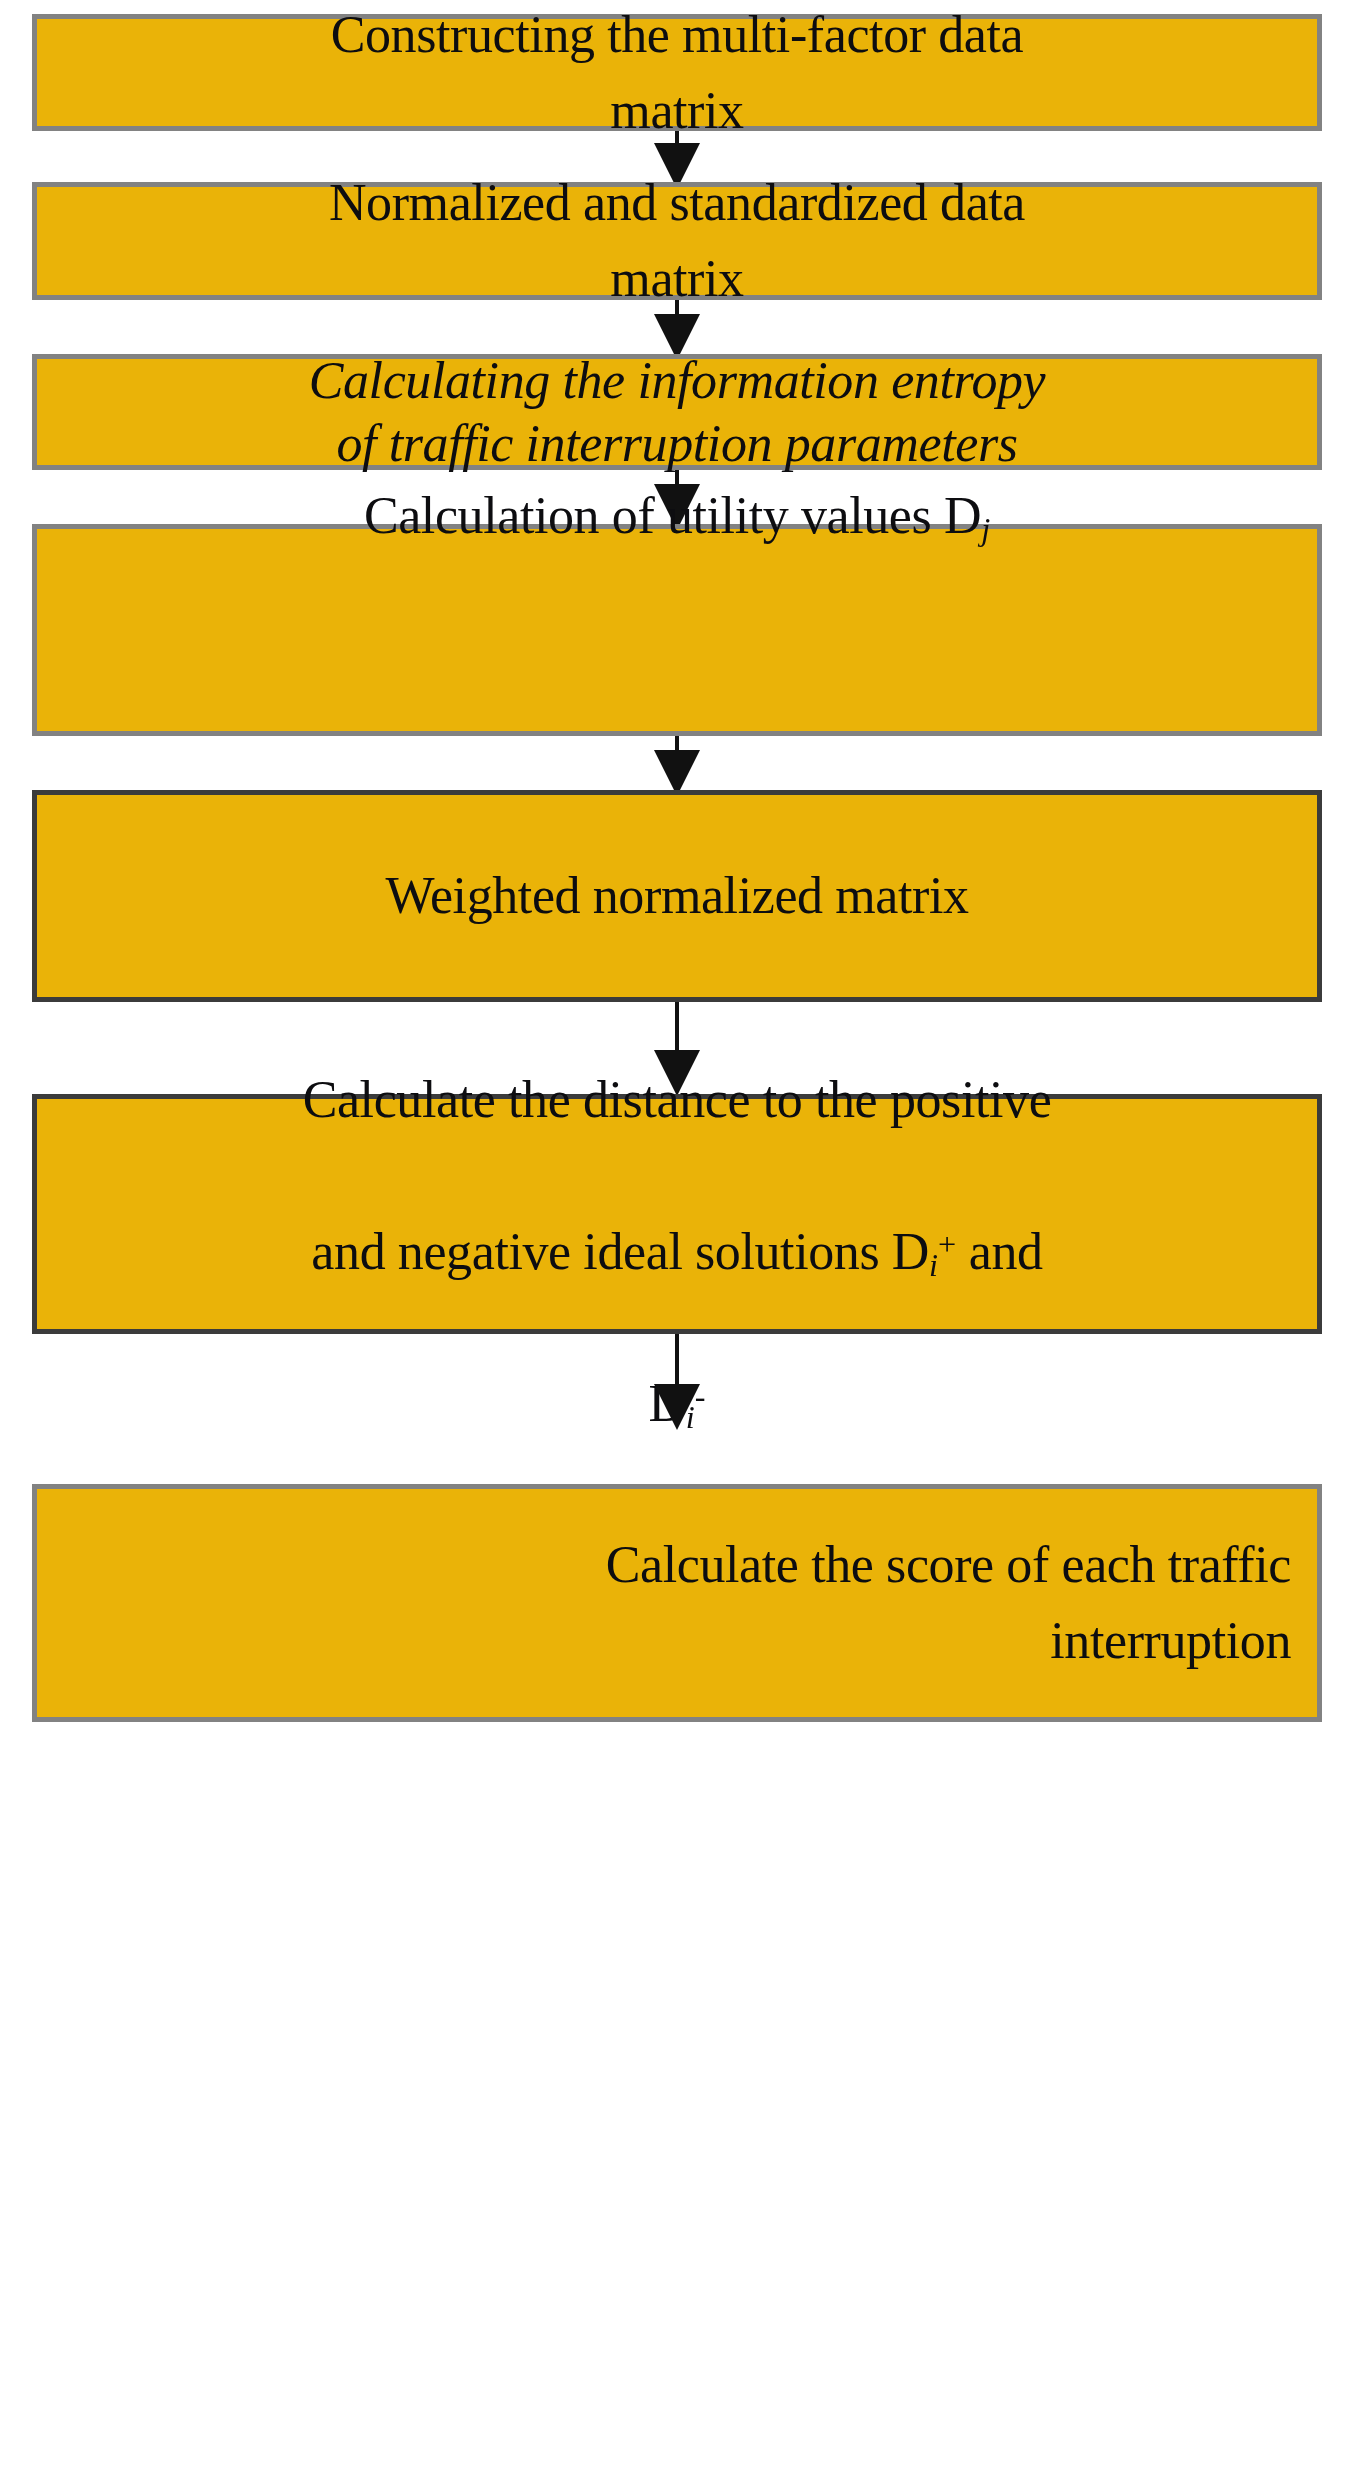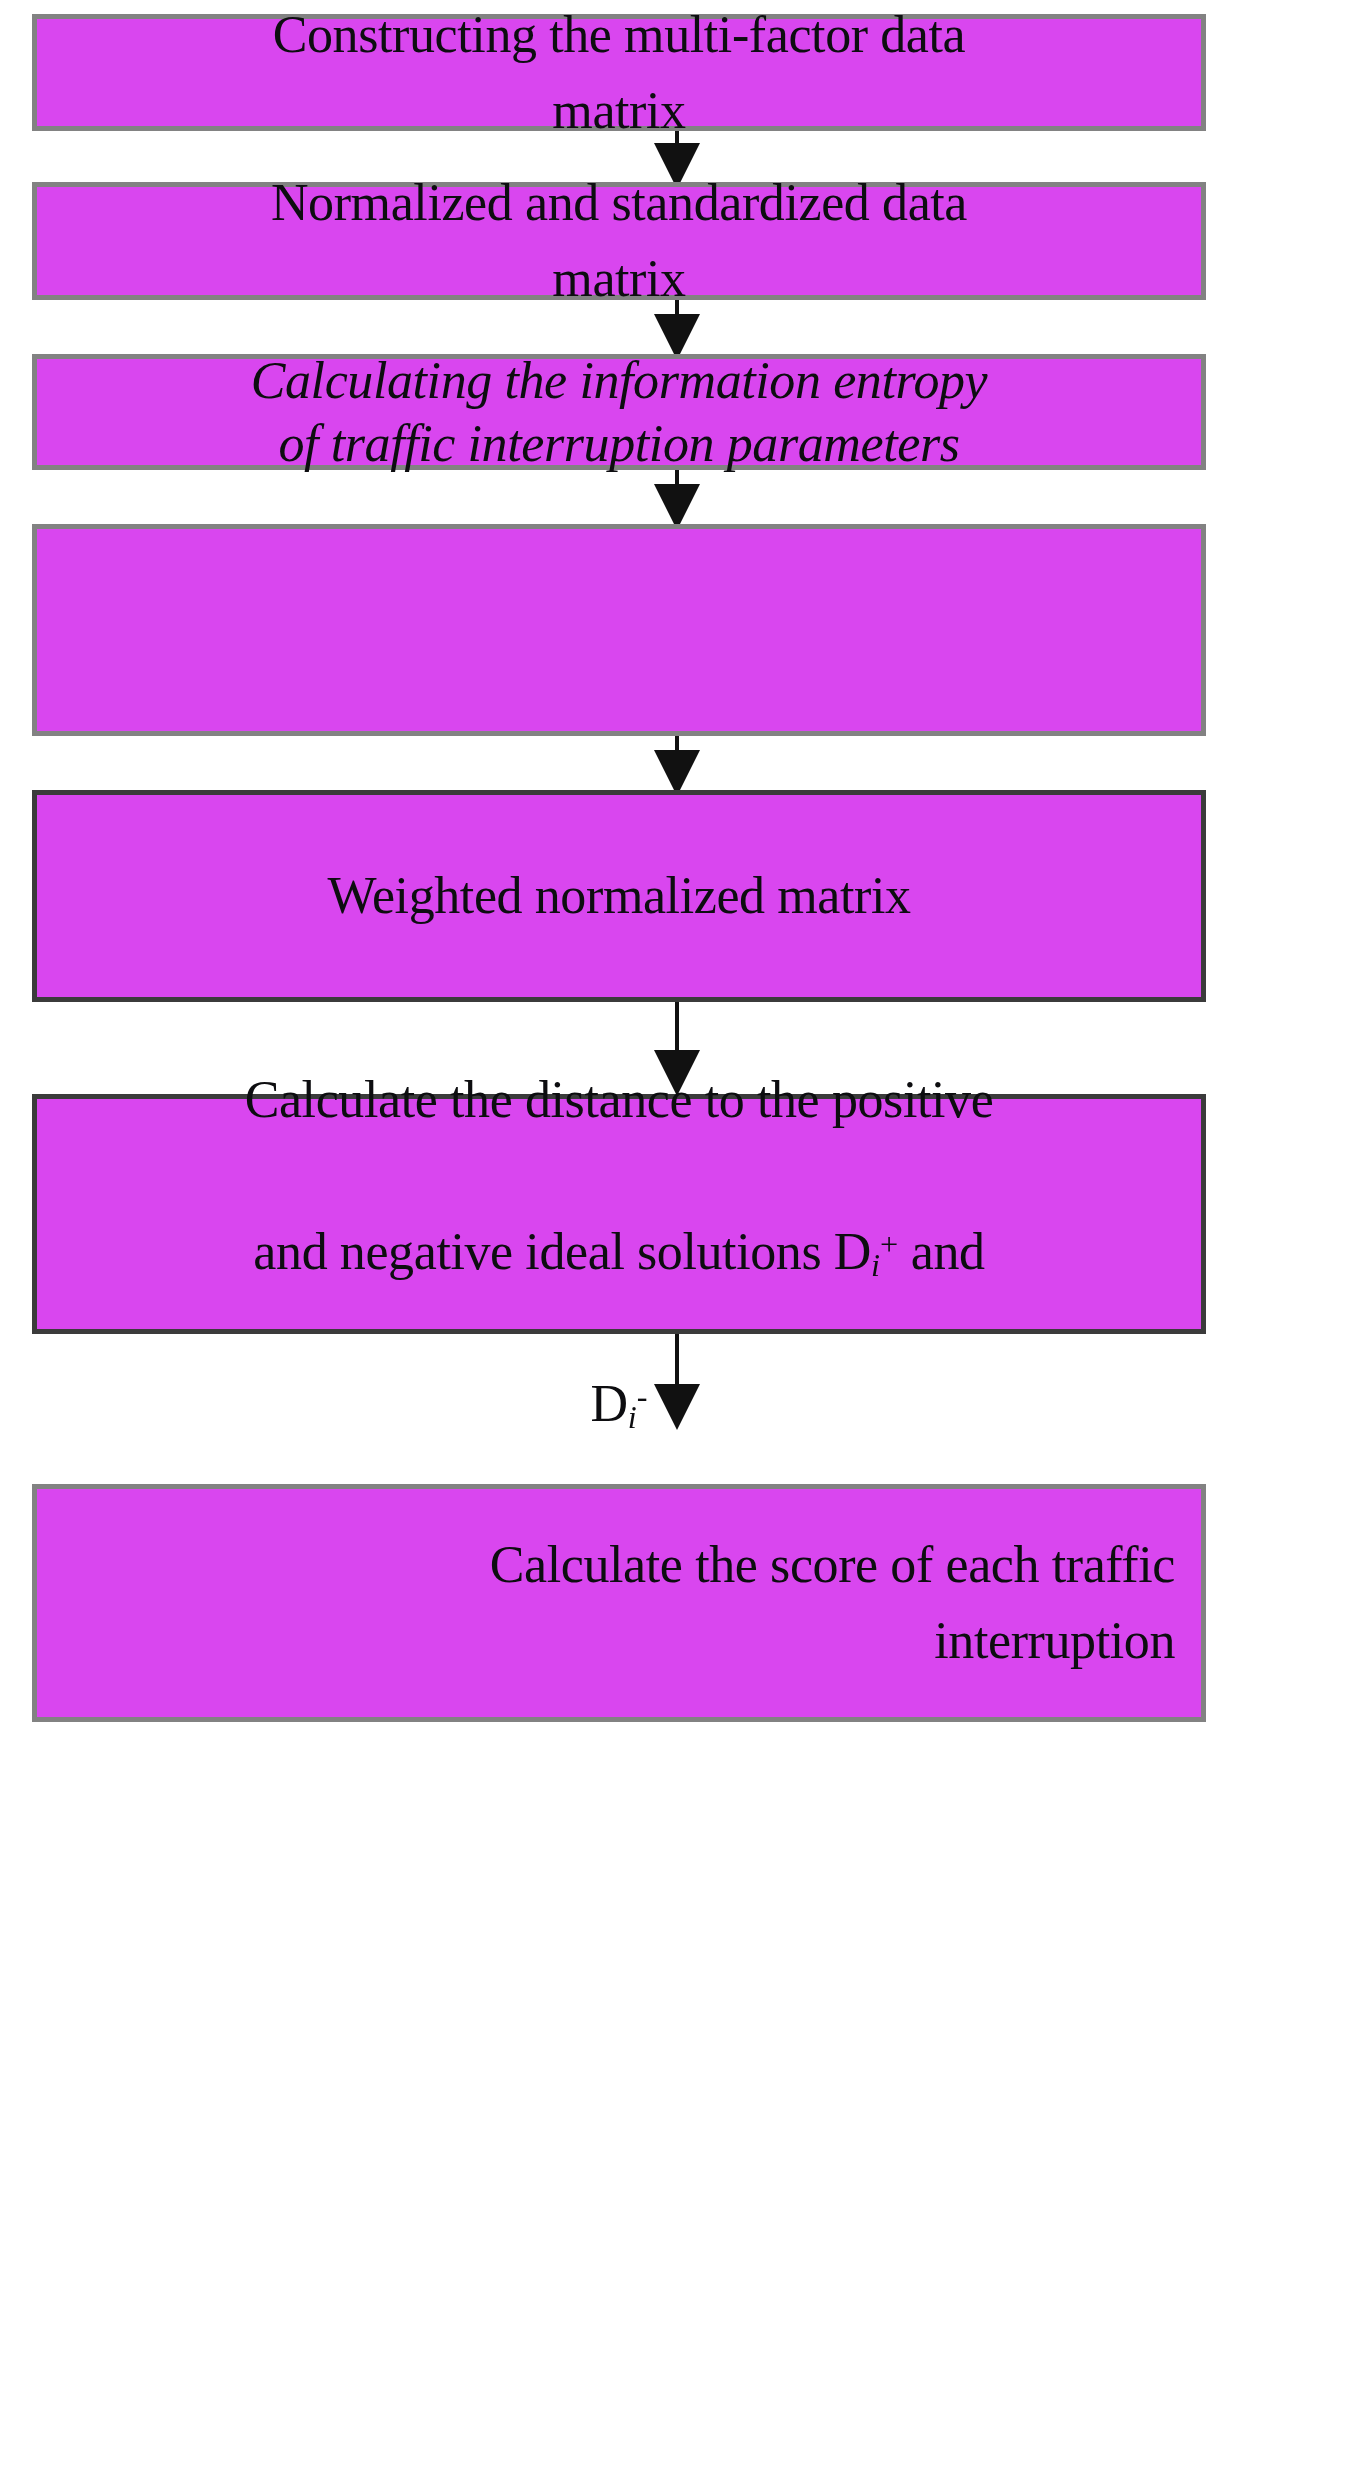--- a/index.html
+++ b/index.html
@@ -22,23 +22,23 @@
     position: absolute;
     left: 32px;
     top: 0;
     width: 1290px;
   }
 
   
   .node {
     position: absolute;
     left: 0;
-    width: 1174px;
+    width: 1290px;
     box-sizing: border-box;
-    background: #d946ef;
+    background: #eab308;
     border: 5px solid #828282;
     display: flex;
     align-items: center;
     justify-content: center;
     text-align: center;
   }
   .node.dark {
     border-color: #3b3b3b;
   }
   .node-label {
@@ -125,21 +125,21 @@
 of traffic interruption parameters</span>
     </div>
 
     <div class="arrow" style="top:470px; height:54px;">
       <div class="stem" style="height:22px;"></div>
       <div class="head" style="top:14px;"></div>
     </div>
 
     <div class="node" style="top:524px; height:212px;">
       <span class="node-label loose">
-        <br>
+        <span><span>Calculation of utility values  </span><span class="mvar">D</span><span class="msub">j</span></span><br>
         <br>
         <span>parametric indicators</span>
       </span>
     </div>
 
     <div class="arrow" style="top:736px; height:54px;">
       <div class="stem" style="height:22px;"></div>
       <div class="head" style="top:14px;"></div>
     </div>
 

